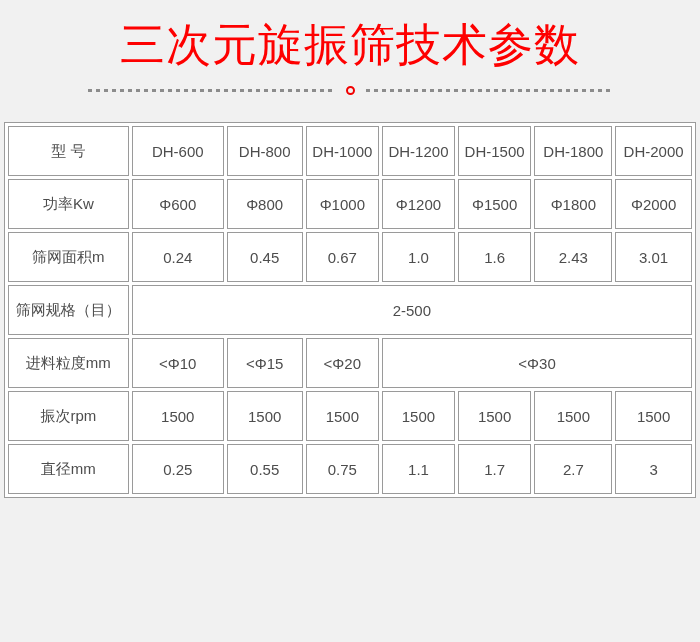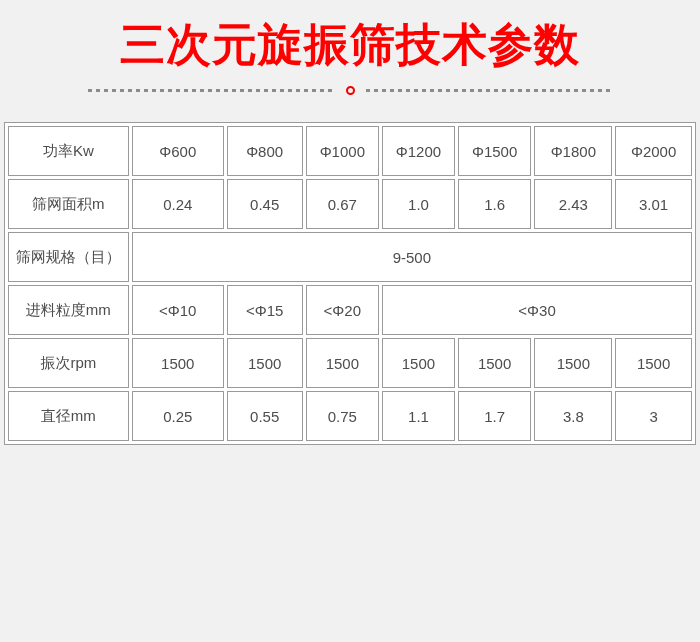--- a/index.html
+++ b/index.html
@@ -8,21 +8,21 @@
     background: #f1f1f1;
     font-family: "Liberation Sans", "DejaVu Sans", sans-serif;
   }
   body { height: 642px; overflow: hidden; }
 
   .page-title {
     margin-top: 14px;
     text-align: center;
     font-size: 45px;
     line-height: 62px;
-    font-weight: bold;
+    font-weight: normal;
     letter-spacing: 1px;
   }
 
   .divider {
     width: 524px;
     margin: 8px auto 0 auto;
     display: flex;
     align-items: center;
     height: 12px;
   }
@@ -79,20 +79,30 @@
       <col style="width:90px">
       <col style="width:74px">
       <col style="width:72px">
     <col style="width:71px">
       <col style="width:72px">
       <col style="width:76px">
       <col style="width:75px">
   </colgroup>
   <tbody>
     <tr>
+      <td class="label">型 号</td>
+      <td>DH-600</td>
+      <td>DH-800</td>
+      <td>DH-1000</td>
+      <td>DH-1200</td>
+      <td>DH-1500</td>
+      <td>DH-1800</td>
+      <td>DH-2000</td>
+    </tr>
+    <tr>
       <td class="label">功率Kw</td>
       <td>Φ600</td>
       <td>Φ800</td>
       <td>Φ1000</td>
       <td>Φ1200</td>
       <td>Φ1500</td>
       <td>Φ1800</td>
       <td>Φ2000</td>
     </tr>
     <tr>
@@ -100,21 +110,21 @@
       <td>0.24</td>
       <td>0.45</td>
       <td>0.67</td>
       <td>1.0</td>
       <td>1.6</td>
       <td>2.43</td>
       <td>3.01</td>
     </tr>
     <tr>
       <td class="label">筛网规格（目）</td>
-      <td colspan="7">9-500</td>
+      <td colspan="7">2-500</td>
     </tr>
     <tr>
       <td class="label">进料粒度mm</td>
       <td>&lt;Φ10</td>
       <td>&lt;Φ15</td>
       <td>&lt;Φ20</td>
       <td colspan="4">&lt;Φ30</td>
     </tr>
     <tr>
       <td class="label">振次rpm</td>
@@ -126,17 +136,17 @@
       <td>1500</td>
       <td>1500</td>
     </tr>
     <tr>
       <td class="label">直径mm</td>
       <td>0.25</td>
       <td>0.55</td>
       <td>0.75</td>
       <td>1.1</td>
       <td>1.7</td>
-      <td>3.8</td>
+      <td>2.7</td>
       <td>3</td>
     </tr>
   </tbody>
 </table>
 
 </body></html>

